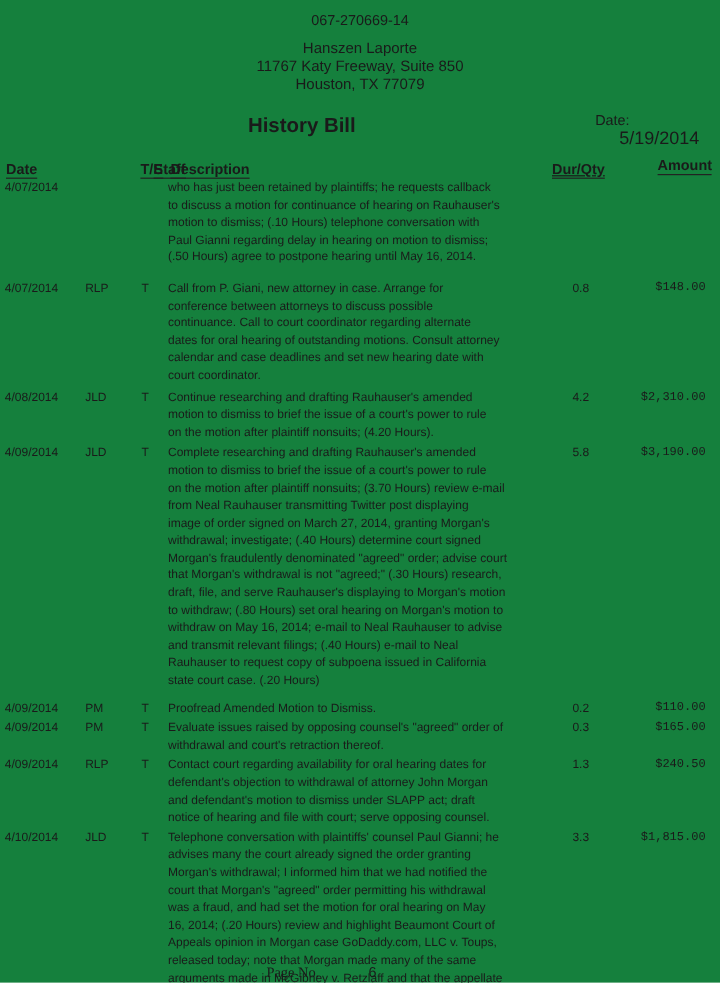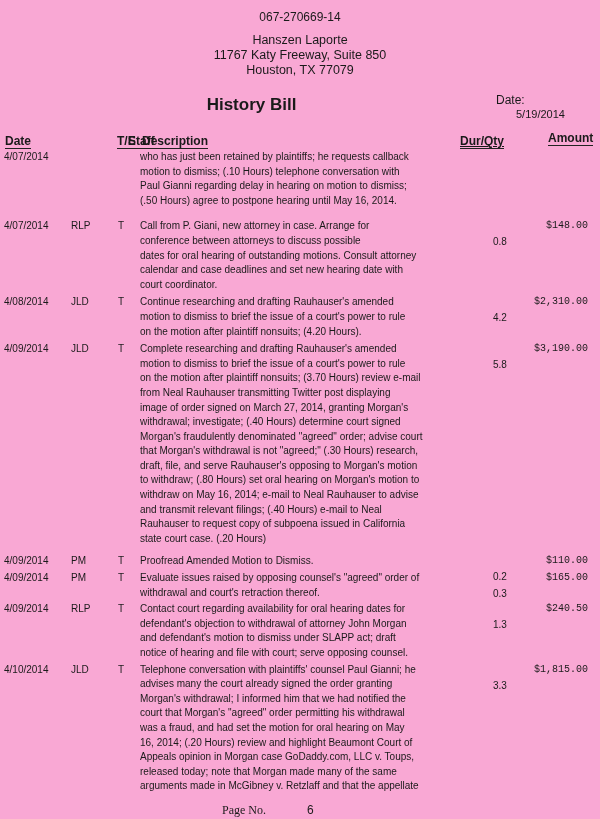--- a/index.html
+++ b/index.html
@@ -11,21 +11,21 @@
     }
     body {
       font-family: "Liberation Sans", sans-serif;
       color: #1a1a1a;
       position: relative;
     }
     .page {
       position: absolute;
       left: 0; top: 0;
       width: 600px; height: 819px;
-      background: #f9a8d4;
+      background: #15803d;
     }
     .bill-number {
       position: absolute;
       top: 10px;
       left: 0; width: 600px;
       text-align: center;
       font-size: 12px;
     }
     .firm {
       position: absolute;
@@ -44,21 +44,21 @@
       font-size: 17px;
       font-weight: bold;
     }
     .bill-date {
       position: absolute;
       top: 93px;
       left: 496px;
       font-size: 12px;
     }
     .bill-date .lbl { margin-right: 6px; }
-    .bill-date .val { font-size: 11px; margin-left: 20px; }
+    .bill-date .val { font-size: 15px; margin-left: 20px; }
 
     .col-header {
       position: absolute;
       top: 135px;
       left: 0; width: 600px;
       height: 14px;
       font-size: 12px;
       font-weight: bold;
     }
     .col-header span {
@@ -87,21 +87,21 @@
     }
     .row .c-date { position: absolute; left: 4px; top: 0; }
     .row .c-staff { position: absolute; left: 71px; top: 0; }
     .row .c-te { position: absolute; left: 118px; top: 0; }
     .row .c-desc {
       margin-left: 140px;
       width: 320px;
       display: block;
     }
     .row .c-desc .line { display: block; white-space: nowrap; }
-    .row .c-dur { position: absolute; left: 477px; top: 16px; margin-left: 16px; }
+    .row .c-dur { position: absolute; left: 477px; top: 0; }
     .row .c-amt { position: absolute; right: 12px; top: 0; text-align: right; font-family: Liberation Mono, monospace; }
 
     .footer {
       position: absolute;
       top: 803px;
       left: 0; width: 600px;
       font-size: 12px;
     }
     .footer .lbl { position: absolute; left: 222px; font-family: Liberation Serif, serif; }
     .footer .val { position: absolute; left: 307px; }
@@ -137,34 +137,36 @@
 
   <div class="rows" id="rows">
       <div class="row" style="margin-bottom: 11px;">
         <span class="c-date">4/07/2014</span>
         <span class="c-staff"></span>
         <span class="c-te"></span>
         <span class="c-dur"></span>
         <span class="c-amt"></span>
         <div class="c-desc">
           <span class="line">who has just been retained by plaintiffs; he requests callback</span>
+          <span class="line">to discuss a motion for continuance of hearing on Rauhauser's</span>
           <span class="line">motion to dismiss; (.10 Hours) telephone conversation with</span>
           <span class="line">Paul Gianni regarding delay in hearing on motion to dismiss;</span>
           <span class="line">(.50 Hours) agree to postpone hearing until May 16, 2014.</span>
         </div>
       </div>
       <div class="row" style="margin-bottom: 3px;">
         <span class="c-date">4/07/2014</span>
         <span class="c-staff">RLP</span>
         <span class="c-te">T</span>
         <span class="c-dur">0.8</span>
         <span class="c-amt">$148.00</span>
         <div class="c-desc">
           <span class="line">Call from P. Giani, new attorney in case.  Arrange for</span>
           <span class="line">conference between attorneys to discuss possible</span>
+          <span class="line">continuance.  Call to court coordinator regarding alternate</span>
           <span class="line">dates for oral hearing of outstanding motions.  Consult attorney</span>
           <span class="line">calendar and case deadlines and set new hearing date with</span>
           <span class="line">court coordinator.</span>
         </div>
       </div>
       <div class="row" style="margin-bottom: 3px;">
         <span class="c-date">4/08/2014</span>
         <span class="c-staff">JLD</span>
         <span class="c-te">T</span>
         <span class="c-dur">4.2</span>
@@ -183,21 +185,21 @@
         <span class="c-amt">$3,190.00</span>
         <div class="c-desc">
           <span class="line">Complete researching and drafting Rauhauser's amended</span>
           <span class="line">motion to dismiss to brief the issue of a court's power to rule</span>
           <span class="line">on the motion after plaintiff nonsuits; (3.70 Hours) review e-mail</span>
           <span class="line">from Neal Rauhauser transmitting Twitter post displaying</span>
           <span class="line">image of order signed on March 27, 2014, granting Morgan's</span>
           <span class="line">withdrawal; investigate; (.40 Hours) determine court signed</span>
           <span class="line">Morgan's fraudulently denominated "agreed" order; advise court</span>
           <span class="line">that Morgan's withdrawal is not "agreed;" (.30 Hours) research,</span>
-          <span class="line">draft, file, and serve Rauhauser's opposing to Morgan's motion</span>
+          <span class="line">draft, file, and serve Rauhauser's displaying to Morgan's motion</span>
           <span class="line">to withdraw; (.80 Hours) set oral hearing on Morgan's motion to</span>
           <span class="line">withdraw on May 16, 2014; e-mail to Neal Rauhauser to advise</span>
           <span class="line">and transmit relevant filings; (.40 Hours) e-mail to Neal</span>
           <span class="line">Rauhauser to request copy of subpoena issued in California</span>
           <span class="line">state court case. (.20 Hours)</span>
         </div>
       </div>
       <div class="row" style="margin-bottom: 2px;">
         <span class="c-date">4/09/2014</span>
         <span class="c-staff">PM</span>

